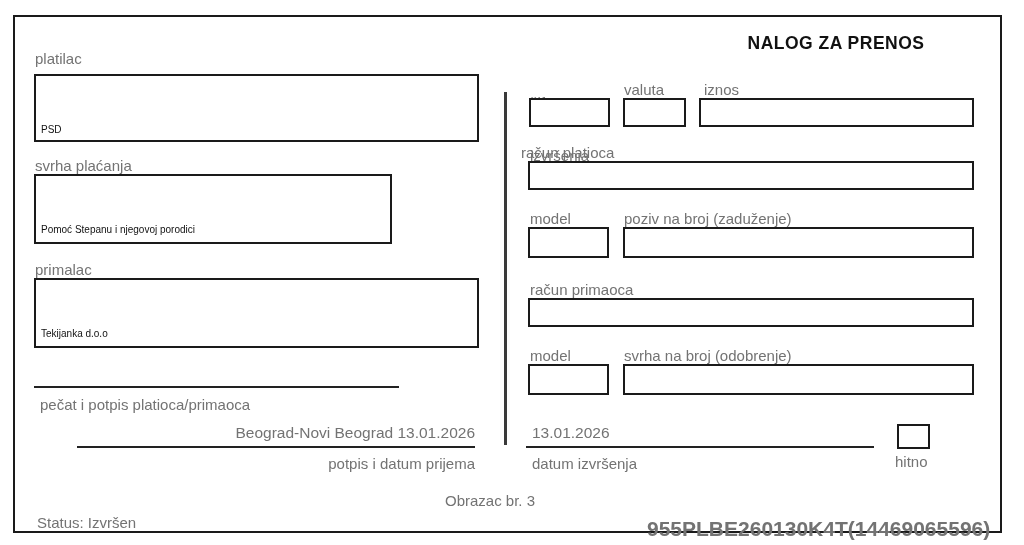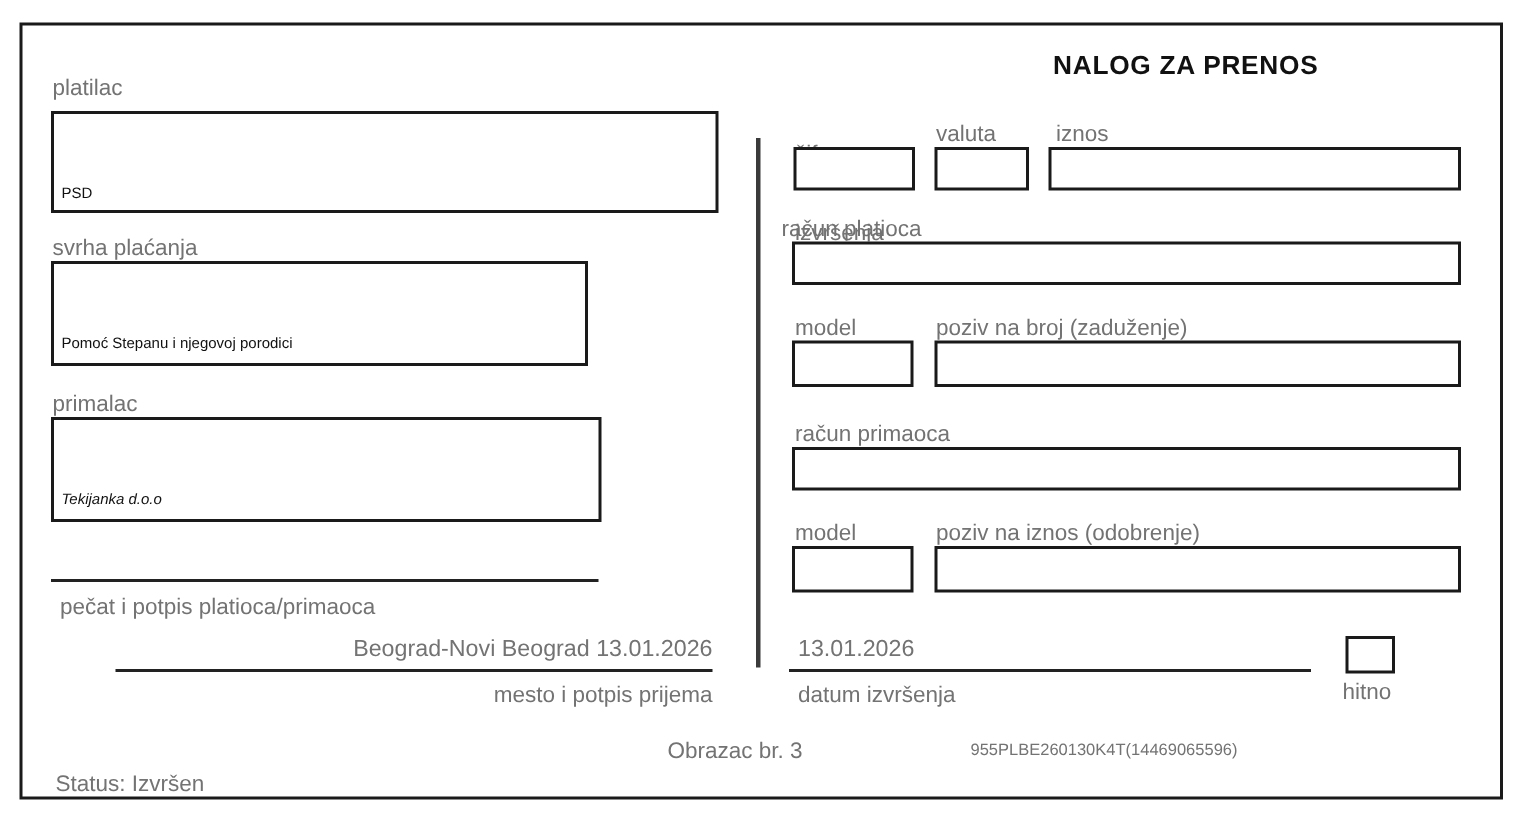--- a/index.html
+++ b/index.html
@@ -42,21 +42,21 @@
   .vline {
     position: absolute;
     width: 3px;
     background: #3a3a3a;
   }
   .title {
     position: absolute;
     font-size: 17.5px;
     font-weight: bold;
     letter-spacing: 0.5px;
-    text-align: left;
+    text-align: center;
   }
   .right { text-align: right; }
   .checkbox {
     position: absolute;
     border: 2px solid #1a1a1a;
     background: #ffffff;
   }
   .small-gap div { line-height: 19px; }
 </style>
 </head>
@@ -72,32 +72,32 @@
     
     
   </div>
 
   <div class="lbl" style="left:20px; top:140px;">svrha plaćanja</div>
   <div class="fieldbox" style="left:19px; top:157px; width:358px; height:70px;">
     <div>Pomoć Stepanu i njegovoj porodici</div>
   </div>
 
   <div class="lbl" style="left:20px; top:244px;">primalac</div>
-  <div class="fieldbox" style="left:19px; top:261px; width:367px; height:70px;font-style:italic;">
+  <div class="fieldbox" style="left:19px; top:261px; width:445px; height:70px;">
     <div>Tekijanka d.o.o</div>
     
     
   </div>
 
   <div class="hline" style="left:19px; top:369px; width:365px;"></div>
   <div class="lbl" style="left:25px; top:379px;">pečat i potpis platioca/primaoca</div>
 
   <div class="lbl right" style="left:62px; top:407px; width:398px; font-size:15.5px;">Beograd-Novi Beograd 13.01.2026</div>
   <div class="hline" style="left:62px; top:429px; width:398px;"></div>
-  <div class="lbl right" style="left:62px; top:438px; width:398px;">mesto i potpis prijema</div>
+  <div class="lbl right" style="left:62px; top:438px; width:398px;">potpis i datum prijema</div>
 
   <div class="vline" style="left:489px; top:75px; height:353px;"></div>
 
   <div class="lbl small-gap" style="left:515px; top:42px;">
     <div>šifra</div>
     <div>izvršenja</div>
   </div>
   <div class="lbl" style="left:609px; top:64px;">valuta</div>
   <div class="lbl" style="left:689px; top:64px;text-align:right;">iznos</div>
 
@@ -124,33 +124,33 @@
   <div class="fieldbox" style="left:608px; top:210px; width:351px; height:31px;">
     <span></span>
   </div>
 
   <div class="lbl" style="left:515px; top:264px;">račun primaoca</div>
   <div class="fieldbox" style="left:513px; top:281px; width:446px; height:29px;">
     <span>105-0761801000008-92</span>
   </div>
 
   <div class="lbl" style="left:515px; top:330px;">model</div>
-  <div class="lbl" style="left:609px; top:330px;">poziv na iznos (odobrenje)</div>
+  <div class="lbl" style="left:609px; top:330px;">svrha na broj (odobrenje)</div>
   <div class="fieldbox" style="left:513px; top:347px; width:81px; height:31px;">
     <span></span>
   </div>
   <div class="fieldbox" style="left:608px; top:347px; width:351px; height:31px;">
     <span></span>
   </div>
 
   <div class="lbl" style="left:517px; top:407px; font-size:15.5px;">13.01.2026</div>
   <div class="hline" style="left:511px; top:429px; width:348px;"></div>
   <div class="lbl" style="left:517px; top:438px;">datum izvršenja</div>
 
   <div class="checkbox" style="left:882px; top:407px; width:33px; height:25px;"></div>
   <div class="lbl" style="left:880px; top:436px;">hitno</div>
 
   <div class="lbl" style="left:430px; top:475px;">Obrazac br. 3</div>
-  <div class="lbl" style="left:632px; top:475px; font-size:11px;">955PLBE260130K4T(14469065596)</div>
+  <div class="lbl" style="left:632px; top:503px; font-size:21px;font-weight:bold;">955PLBE260130K4T(14469065596)</div>
 
   <div class="lbl" style="left:22px; top:497px;">Status: Izvršen</div>
 
 </div>
 
 </body></html>

